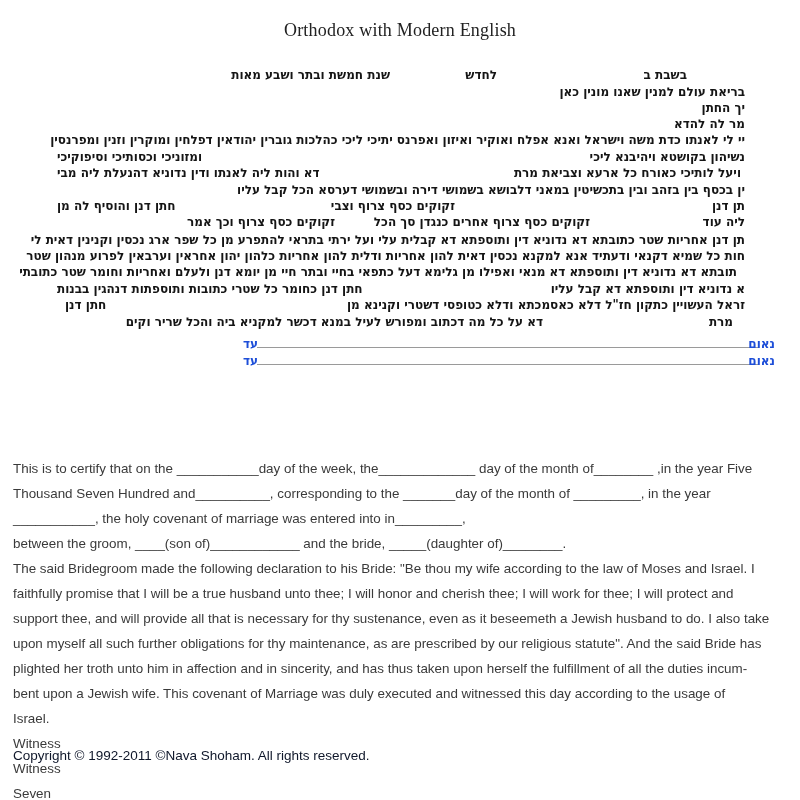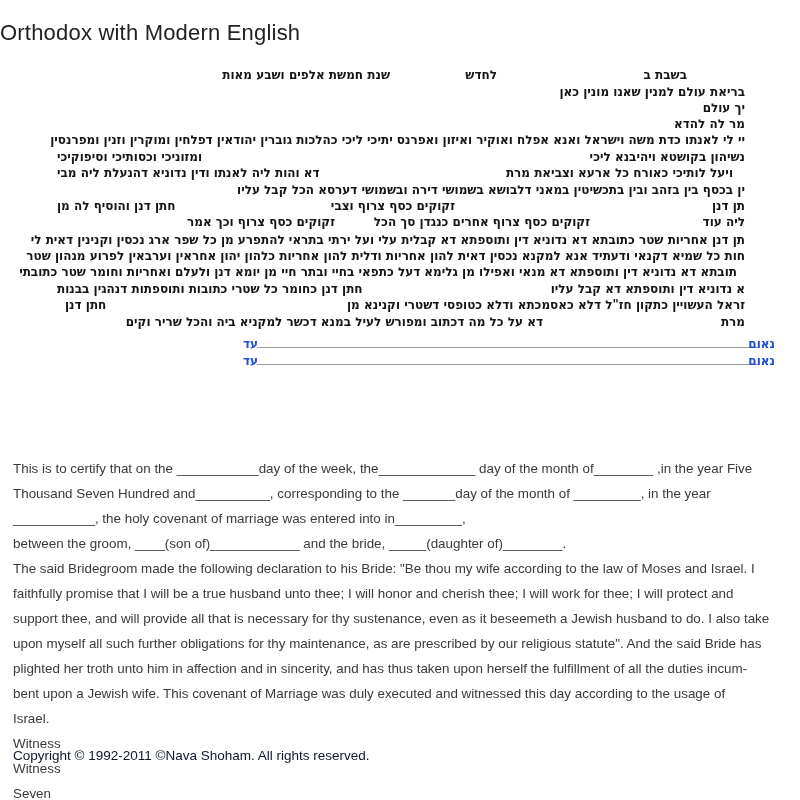--- a/index.html
+++ b/index.html
@@ -1,19 +1,19 @@
 <!DOCTYPE html>
 <html><head>
 <meta charset="utf-8">
 <style>
   html,body{margin:0;padding:0;background:#ffffff;}
   #page{position:relative;width:800px;height:800px;background:#ffffff;overflow:hidden;
         font-family:"Liberation Sans",sans-serif;}
-  .title{position:absolute;top:20px;left:0;width:800px;
-         font-size:22px;color:#222;letter-spacing:.2px;}
+  .title{position:absolute;top:20px;left:0;width:800px;text-align:center;
+         font-size:18px;color:#222;letter-spacing:.2px;font-family:Liberation Serif, serif;}
   
   .heb{position:absolute;left:57px;top:0;width:688px;
        font-family:"DejaVu Serif","DejaVu Sans",serif;font-weight:bold;
        font-size:12px;color:#151515;}
   .hl{position:absolute;width:100%;height:16px;direction:rtl;white-space:nowrap;}
   .hl span{position:absolute;top:0;}
   
   .sigwrap{position:absolute;left:57px;width:718px;height:18px;
            font-family:"DejaVu Serif","DejaVu Sans",serif;font-weight:bold;
            font-size:12px;color:#1d4ed8;}
@@ -30,40 +30,40 @@
 <body>
 
 <div id="page">
 
   <div class="title">Orthodox with Modern English</div>
 
   <div class="heb">
     <div class="hl" style="top:68px">
       <span style="right:58px">בשבת ב</span>
       <span style="right:248px">לחדש</span>
-      <span style="right:355px">שנת חמשת אלפים ושבע מאות</span>
+      <span style="right:355px">שנת חמשת ובתר ושבע מאות</span>
     </div>
     <div class="hl" style="top:85px">
       <span style="right:0">בריאת עולם למנין שאנו מונין כאן</span>
     </div>
     <div class="hl" style="top:101px">
-      <span style="right:0">יך עולם</span>
+      <span style="right:0">יך החתן</span>
     </div>
     <div class="hl" style="top:117px">
       <span style="right:0">מר לה להדא</span>
     </div>
     <div class="hl" style="top:133px">
       <span style="right:0">יי לי לאנתו כדת משה וישראל ואנא אפלח ואוקיר ואיזון ואפרנס יתיכי ליכי כהלכות גוברין יהודאין דפלחין ומוקרין וזנין ומפרנסין</span>
     </div>
     <div class="hl" style="top:150px">
       <span style="right:0">נשיהון בקושטא ויהיבנא ליכי</span>
       <span style="left:0">ומזוניכי וכסותיכי וסיפוקיכי</span>
     </div>
     <div class="hl" style="top:166px">
-      <span style="right:12px">ויעל לותיכי כאורח כל ארעא וצביאת מרת</span>
+      <span style="right:4px">ויעל לותיכי כאורח כל ארעא וצביאת מרת</span>
       <span style="left:0">דא והות ליה לאנתו ודין נדוניא דהנעלת ליה מבי</span>
     </div>
     <div class="hl" style="top:183px">
       <span style="right:0">ין בכסף בין בזהב ובין בתכשיטין במאני דלבושא בשמושי דירה ובשמושי דערסא הכל קבל עליו</span>
     </div>
     <div class="hl" style="top:199px">
       <span style="right:0">תן דנן</span>
       <span style="right:290px">זקוקים כסף צרוף וצבי</span>
       <span style="left:0">חתן דנן והוסיף לה מן</span>
     </div>
@@ -83,21 +83,21 @@
     </div>
     <div class="hl" style="top:282px">
       <span style="right:0">א נדוניא דין ותוספתא דא קבל עליו</span>
       <span style="left:0">חתן דנן כחומר כל שטרי כתובות ותוספתות דנהגין בבנות</span>
     </div>
     <div class="hl" style="top:298px">
       <span style="right:0">זראל העשויין כתקון חז"ל דלא כאסמכתא ודלא כטופסי דשטרי וקנינא מן</span>
       <span style="left:8px">חתן דנן</span>
     </div>
     <div class="hl" style="top:315px">
-      <span style="right:0">מרת</span>
+      <span style="right:12px">מרת</span>
       <span style="right:202px">דא על כל מה דכתוב ומפורש לעיל במנא דכשר למקניא ביה והכל שריר וקים</span>
     </div>
   </div>
 
   <div class="sigwrap" style="top:334px">
     <span class="ed">עד</span>
     <div class="sigline"></div>
     <span class="naum">נאום</span>
   </div>
   <div class="sigwrap" style="top:351px">

